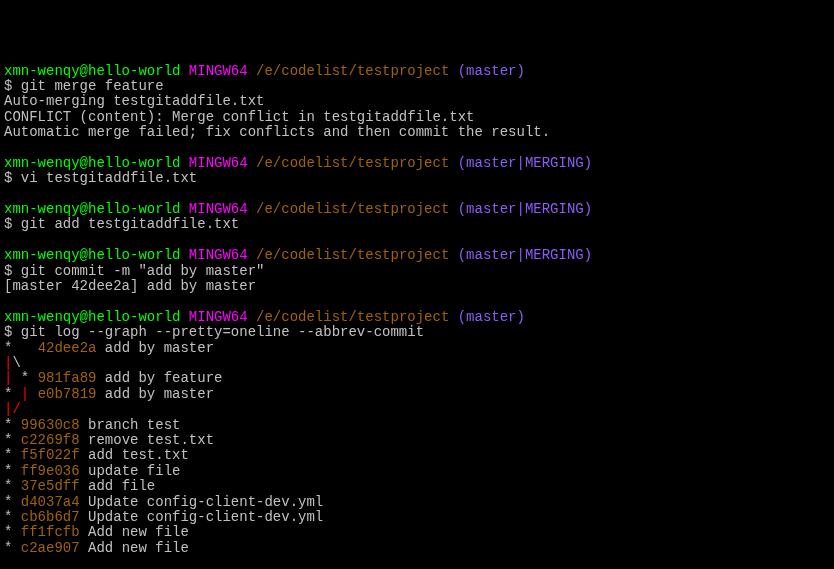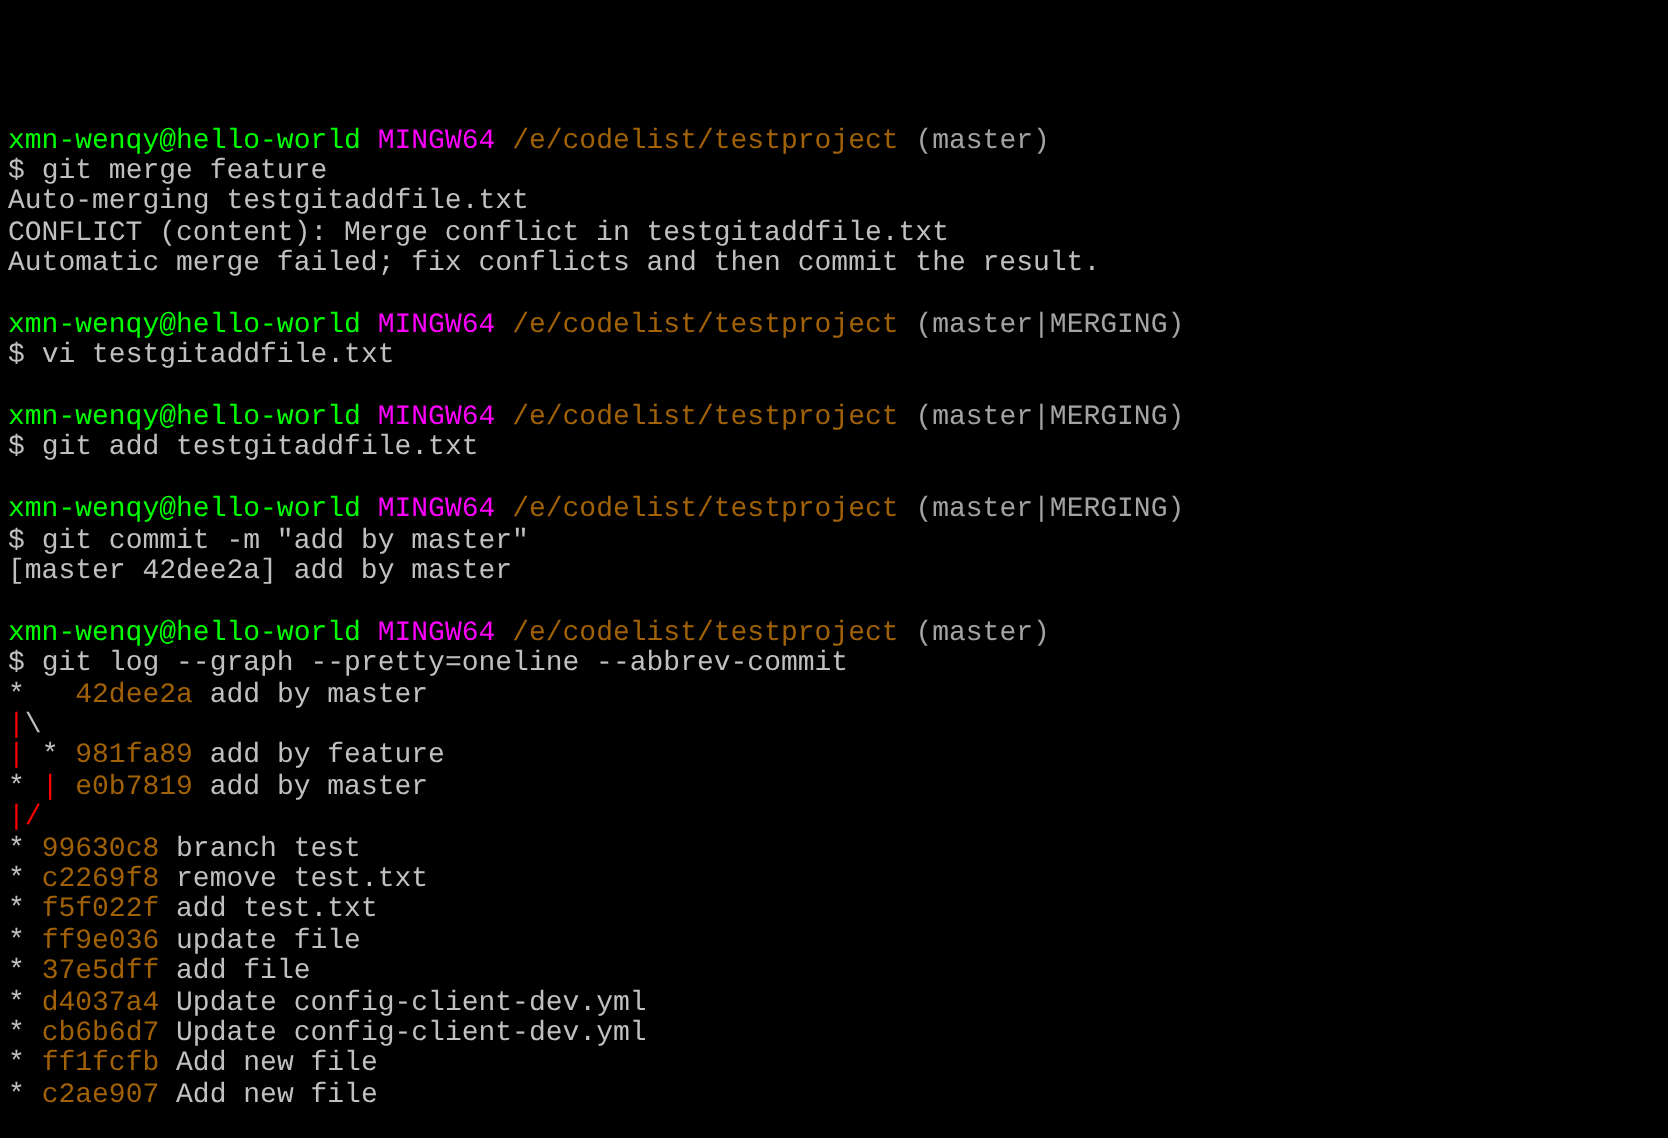--- a/index.html
+++ b/index.html
@@ -8,21 +8,21 @@
       background: #000;
       font-family: Consolas, 'Courier New', monospace;
       font-size: 14px;
       line-height: 1.1;
       color: #c0c0c0;
       white-space: pre;
     }
     .green { color: #00ff00; margin-top: 28px; }
     .magenta { color: #ff00ff; }
     .yellow { color: #a16207; }
-    .cyan { color: #a3a3a3; font-family: Liberation Mono, monospace; }
+    .cyan { color: #8b5cf6; font-family: Liberation Mono, monospace; }
     .red { color: #ff0000; }
     .white { color: #c0c0c0; }
     .line { display: block; }
   </style>
 </head>
 <body>
 
 
 
 <div><span class="line"><span class="green">xmn-wenqy@hello-world</span><span> </span><span class="magenta">MINGW64</span><span> </span><span class="yellow">/e/codelist/testproject</span><span> </span><span class="cyan">(master)</span></span><span class="line"><span>$ </span><span>git merge feature</span></span><span class="line">Auto-merging testgitaddfile.txt</span><span class="line">CONFLICT (content): Merge conflict in testgitaddfile.txt</span><span class="line">Automatic merge failed; fix conflicts and then commit the result.</span><span class="line"> </span><span class="line"><span class="green">xmn-wenqy@hello-world</span><span> </span><span class="magenta">MINGW64</span><span> </span><span class="yellow">/e/codelist/testproject</span><span> </span><span class="cyan">(master|MERGING)</span></span><span class="line"><span>$ </span><span>vi testgitaddfile.txt</span></span><span class="line"> </span><span class="line"><span class="green">xmn-wenqy@hello-world</span><span> </span><span class="magenta">MINGW64</span><span> </span><span class="yellow">/e/codelist/testproject</span><span> </span><span class="cyan">(master|MERGING)</span></span><span class="line"><span>$ </span><span>git add testgitaddfile.txt</span></span><span class="line"> </span><span class="line"><span class="green">xmn-wenqy@hello-world</span><span> </span><span class="magenta">MINGW64</span><span> </span><span class="yellow">/e/codelist/testproject</span><span> </span><span class="cyan">(master|MERGING)</span></span><span class="line"><span>$ </span><span>git commit -m "add by master"</span></span><span class="line">[master 42dee2a] add by master</span><span class="line"> </span><span class="line"><span class="green">xmn-wenqy@hello-world</span><span> </span><span class="magenta">MINGW64</span><span> </span><span class="yellow">/e/codelist/testproject</span><span> </span><span class="cyan">(master)</span></span><span class="line"><span>$ </span><span>git log --graph --pretty=oneline --abbrev-commit</span></span><span class="line"><span class="white">*</span><span>   </span><span class="yellow">42dee2a</span><span> </span><span>add by master</span></span><span class="line"><span class="red">|</span><span class="white">\</span></span><span class="line"><span class="red">|</span><span> </span><span class="white">*</span><span> </span><span class="yellow">981fa89</span><span> </span><span>add by feature</span></span><span class="line"><span class="white">*</span><span> </span><span class="red">|</span><span> </span><span class="yellow">e0b7819</span><span> </span><span>add by master</span></span><span class="line"><span class="red">|</span><span class="red">/</span></span><span class="line"><span class="white">*</span><span> </span><span class="yellow">99630c8</span><span> </span><span>branch test</span></span><span class="line"><span class="white">*</span><span> </span><span class="yellow">c2269f8</span><span> </span><span>remove test.txt</span></span><span class="line"><span class="white">*</span><span> </span><span class="yellow">f5f022f</span><span> </span><span>add test.txt</span></span><span class="line"><span class="white">*</span><span> </span><span class="yellow">ff9e036</span><span> </span><span>update file</span></span><span class="line"><span class="white">*</span><span> </span><span class="yellow">37e5dff</span><span> </span><span>add file</span></span><span class="line"><span class="white">*</span><span> </span><span class="yellow">d4037a4</span><span> </span><span>Update config-client-dev.yml</span></span><span class="line"><span class="white">*</span><span> </span><span class="yellow">cb6b6d7</span><span> </span><span>Update config-client-dev.yml</span></span><span class="line"><span class="white">*</span><span> </span><span class="yellow">ff1fcfb</span><span> </span><span>Add new file</span></span><span class="line"><span class="white">*</span><span> </span><span class="yellow">c2ae907</span><span> </span><span>Add new file</span></span><span class="line"> </span></div>

